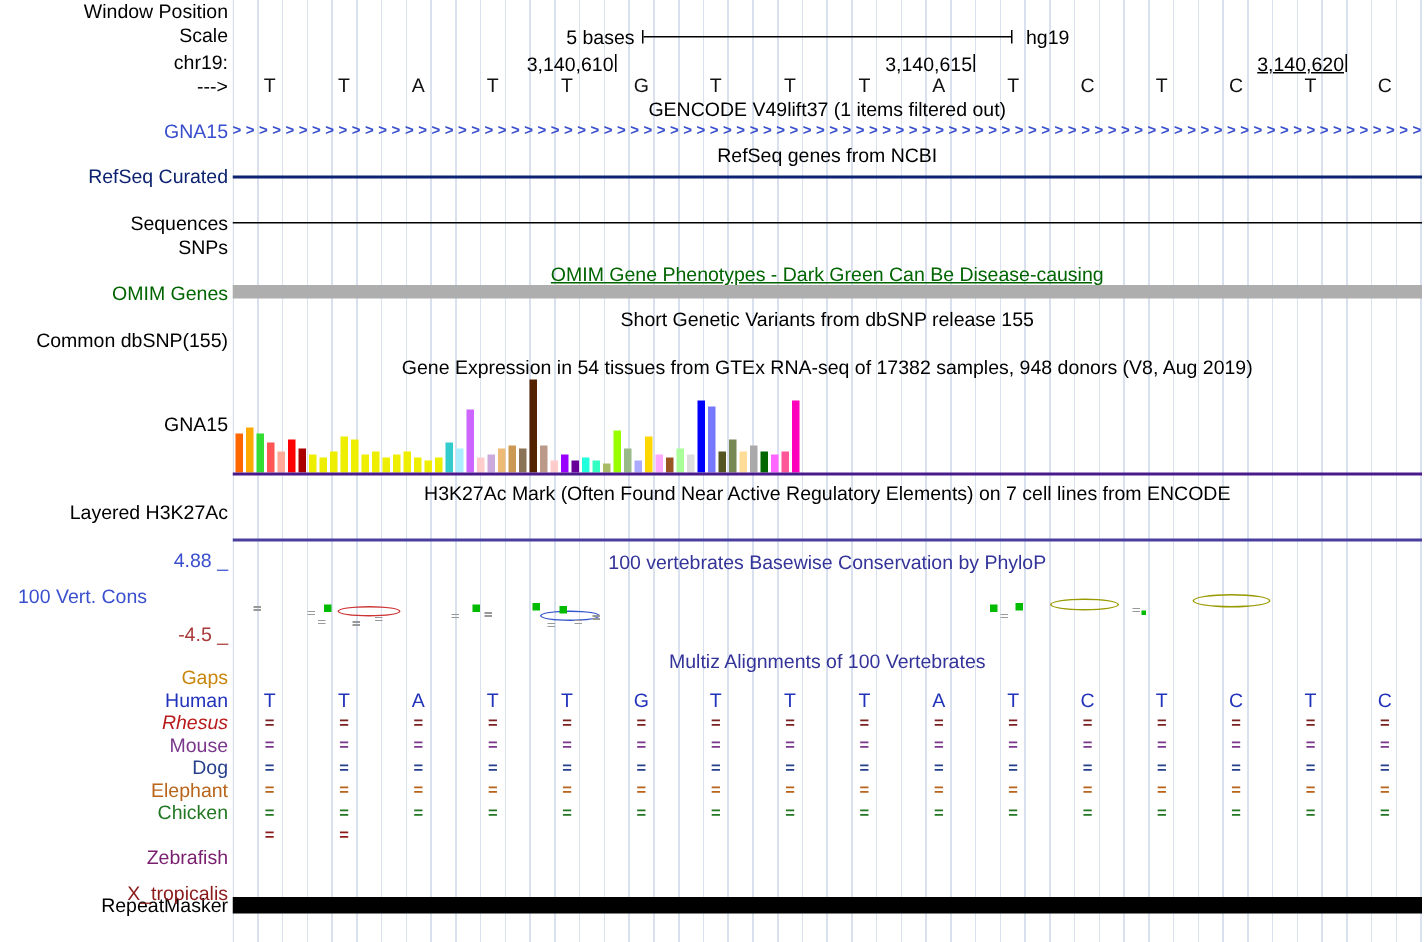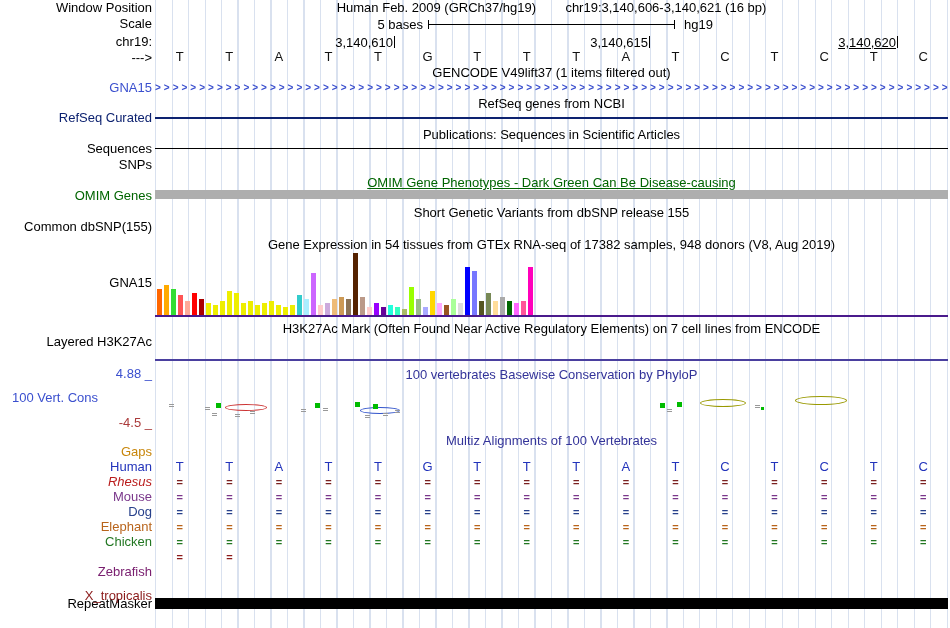--- a/index.html
+++ b/index.html
@@ -63,34 +63,29 @@
     background:repeating-linear-gradient(to bottom,#999 0 1px,transparent 1px 2px); }
   .cons-lens { position:absolute; border:1.5px solid; border-radius:50%; background:transparent; }
 </style>
 </head>
 <body>
 
 <div id="browser">
 
   <div id="main-area">
 
-    <div class="center-title" style="top:1px">
-      <span>Human Feb. 2009 (GRCh37/hg19)</span>
-      <span style="display:inline-block;width:22px"></span>
-      <span>chr19:3,140,606-3,140,621 (16 bp)</span>
-    </div>
 
     <div id="scale-row">
       <span id="scale-label">5 bases</span>
       <div id="scale-line"></div>
       <span id="scale-asm">hg19</span>
     </div>
 
     <div id="ruler">
-        <div class="ruler-group" style="left: 140px; padding-left: 36px;">
+        <div class="ruler-group" style="left: 156px; padding-left: 36px;">
           <span>3,140,610</span>
           <i class="tickmark"></i>
         </div>
         <div class="ruler-group" style="left: 395px;">
           <span>3,140,615</span>
           <i class="tickmark"></i>
         </div>
         <div class="ruler-group" style="left: 643px; text-decoration: underline;">
           <span>3,140,620</span>
           <i class="tickmark"></i>
@@ -115,21 +110,20 @@
         <span class="base-cell">T</span>
         <span class="base-cell">C</span>
       </div>
 
     <div class="center-title" style="top:66px">GENCODE V49lift37 (1 items filtered out)</div>
     <div id="gene-arrows">&gt;&gt;&gt;&gt;&gt;&gt;&gt;&gt;&gt;&gt;&gt;&gt;&gt;&gt;&gt;&gt;&gt;&gt;&gt;&gt;&gt;&gt;&gt;&gt;&gt;&gt;&gt;&gt;&gt;&gt;&gt;&gt;&gt;&gt;&gt;&gt;&gt;&gt;&gt;&gt;&gt;&gt;&gt;&gt;&gt;&gt;&gt;&gt;&gt;&gt;&gt;&gt;&gt;&gt;&gt;&gt;&gt;&gt;&gt;&gt;&gt;&gt;&gt;&gt;&gt;&gt;&gt;&gt;&gt;&gt;&gt;&gt;&gt;&gt;&gt;&gt;&gt;&gt;&gt;&gt;&gt;&gt;&gt;&gt;&gt;&gt;&gt;&gt;&gt;&gt;&gt;&gt;&gt;&gt;&gt;&gt;&gt;&gt;&gt;&gt;&gt;&gt;&gt;&gt;&gt;&gt;&gt;&gt;&gt;&gt;&gt;&gt;&gt;&gt;&gt;&gt;&gt;&gt;&gt;&gt;&gt;&gt;&gt;&gt;&gt;&gt;&gt;&gt;&gt;&gt;&gt;&gt;&gt;&gt;&gt;&gt;&gt;&gt;&gt;&gt;&gt;&gt;&gt;&gt;&gt;&gt;&gt;&gt;&gt;&gt;&gt;&gt;&gt;&gt;&gt;&gt;&gt;&gt;&gt;&gt;&gt;&gt;&gt;&gt;&gt;&gt;&gt;&gt;&gt;&gt;&gt;&gt;&gt;&gt;&gt;&gt;&gt;&gt;&gt;&gt;&gt;&gt;&gt;&gt;&gt;&gt;&gt;&gt;&gt;&gt;&gt;&gt;&gt;&gt;&gt;&gt;&gt;&gt;&gt;&gt;</div>
 
     <div class="center-title" style="top:97px">RefSeq genes from NCBI</div>
     <div class="hline" id="refseq-line"></div>
 
-    <div class="center-title" style="top:128px">Publications: Sequences in Scientific Articles</div>
     <div class="hline" id="sequences-line"></div>
 
     <div class="center-title green" style="top:176px">OMIM Gene Phenotypes - Dark Green Can Be Disease-causing</div>
     <div class="hline" id="omim-bar"></div>
 
     <div class="center-title" style="top:206px">Short Genetic Variants from dbSNP release 155</div>
 
     <div class="center-title" style="top:238px">Gene Expression in 54 tissues from GTEx RNA-seq of 17382 samples, 948 donors (V8, Aug 2019)</div>
     <div id="gtex-bars">
         <div class="gtex-bar" title="Adipose - Subcutaneous" style="height: 26px; background: rgb(255, 102, 0);"></div>

